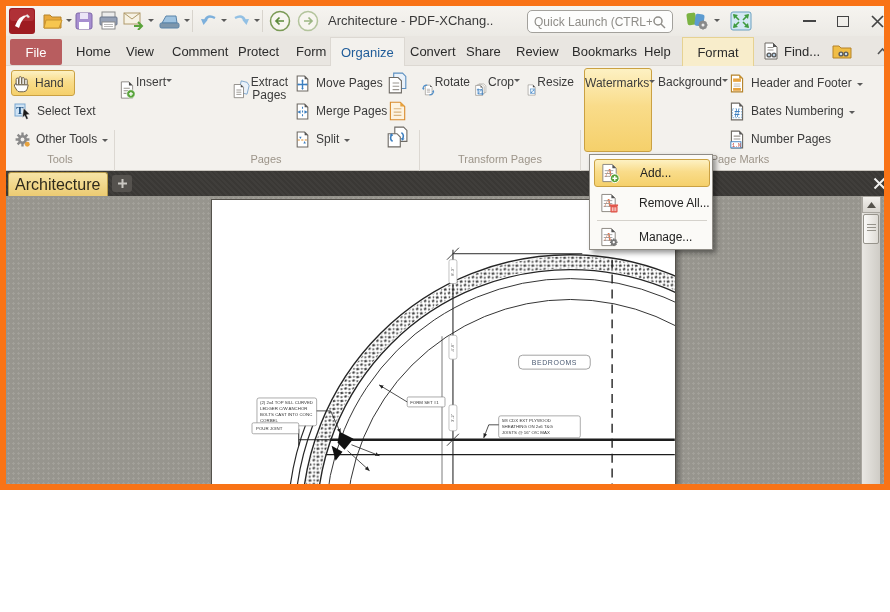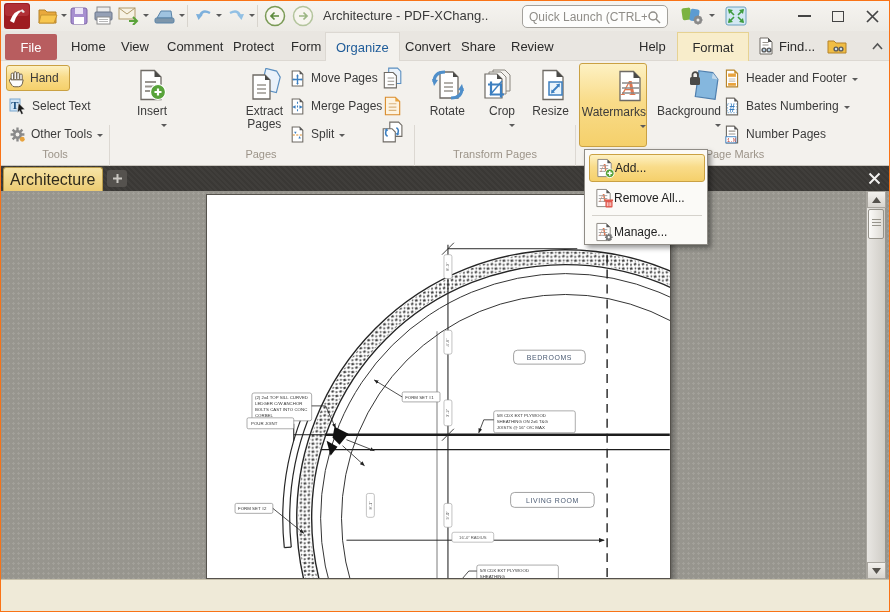--- a/index.html
+++ b/index.html
@@ -1,54 +1,54 @@
 <!DOCTYPE html>
 <html><head>
 <meta charset="utf-8">
 <style>
 *{margin:0;padding:0;box-sizing:border-box}
 html,body{width:890px;height:612px;overflow:hidden}
 body{font-family:"Liberation Sans",sans-serif;font-size:12px;color:#3b3b3b}
-#app{position:relative;width:890px;height:612px;background:#f3f1ed;border:1px solid #f97316;overflow:hidden}
+#app{position:relative;width:890px;height:490px;background:#f3f1ed;border:6px solid #f97316;overflow:hidden}
 .abs{position:absolute}
 
 #titlebar{position:absolute;left:0;top:0;width:100%;height:30px;background:linear-gradient(#f6f4f0,#eceae5)}
 .tsep{position:absolute;top:4px;width:1px;height:22px;background:#d8d4cd}
 .caret{display:inline-block;width:0;height:0;border:3.5px solid transparent;border-top-color:#5a5a5a;position:absolute}
 #qlaunch{position:absolute;left:521px;top:4px;width:146px;height:23px;border:1px solid #a3a19c;border-radius:5px;background:#fdfdfc;display:flex;align-items:center;padding:0 6px;color:#8f8d88;font-size:12px}
 #qlaunch span{flex:1;white-space:nowrap;overflow:hidden}
 .winbtn{position:absolute;top:4px;height:22px;display:flex;align-items:center;justify-content:center}
 
 #tabrow{position:absolute;left:0;top:30px;width:100%;height:30px;background:#e9e6e1;border-bottom:1px solid #dcd8d2}
 .rtab{position:absolute;top:31px;height:29px;display:flex;align-items:center;justify-content:center;font-size:13px;color:#2b2b2b;padding:0 10px}
 .rtab.file{background:#b85d5f;color:#fff;top:33px;height:26px;border-radius:2px}
 .rtab.active{background:#f3f1ed;color:#1f5c99;border:1px solid #dcd8d2;border-bottom:none}
 .rtab.format{background:#f8edcb;border:1px solid #e6d292;border-bottom:none}
 
 #ribbon{position:absolute;left:0;top:60px;width:100%;height:105px;background:#f3f1ed;border-bottom:1px solid #c9c5be}
 .gdiv{position:absolute;top:64px;width:1px;height:96px;background:#dcd8d2}
 .grplbl{position:absolute;top:147px;font-size:11px;color:#9c9489;width:120px;text-align:center}
-.bigbtn{position:absolute;display:flex;flex-direction:column;align-items:flex-end;padding-top:5px;font-size:12px;color:#3b3b3b;border-radius:3px}
+.bigbtn{position:absolute;display:flex;flex-direction:row;align-items:flex-start;padding-top:5px;font-size:12px;color:#3b3b3b;border-radius:3px}
 .bigbtn .lbl{margin-top:3px;line-height:13px;text-align:center}
 .hl{background:linear-gradient(#fdf1c3,#f9dc8a 45%,#f5d06b);border:1px solid #caa143;border-radius:3px}
 .smbtn{position:absolute;display:flex;align-items:center;gap:5px;font-size:12px;color:#3b3b3b;white-space:nowrap}
 .caret2{display:inline-block;width:0;height:0;border:3.5px solid transparent;border-top-color:#5a5a5a;margin-top:6px}
 
 #doctabs{position:absolute;left:0;top:165px;width:100%;height:25px;background:#3d3b38;background-image:repeating-linear-gradient(45deg,#403e3b 0 2px,#3a3835 2px 4px)}
 #activetab{position:absolute;left:2px;top:1px;width:100px;height:24px;background:linear-gradient(#f7e4a6,#eccb72);border:1px solid #b89b4a;border-bottom:none;border-radius:3px 3px 0 0;display:flex;align-items:center;padding:0 6px;color:#2f2a1c;font-size:16px}
 
 #docarea{position:absolute;left:0;top:190px;width:100%;height:388px;background-color:#97958e;background-image:radial-gradient(circle,#a3a19a 1px,transparent 1.3px);background-size:5px 5px;overflow:hidden}
 #page{position:absolute;left:205px;top:3px;width:465px;height:385px;background:#fff;border:1px solid #55524c;box-shadow:3px 3px 5px rgba(0,0,0,.35)}
 #vscroll{position:absolute;right:4px;top:0;width:19px;height:388px;background:linear-gradient(90deg,#e9e7e3,#cfccc6);border-left:1px solid #a9a69f}
 .scrbtn{position:absolute;left:0;width:19px;height:17px;display:flex;align-items:center;justify-content:center;background:linear-gradient(#f2f0ec,#d8d5cf);border:1px solid #a9a69f}
 #sthumb{position:absolute;left:1px;top:18px;width:16px;height:30px;background:linear-gradient(90deg,#fbfaf8,#dedbd5);border:1px solid #96938b;border-radius:2px}
 #sthumb:before{content:"";position:absolute;left:3px;top:12px;width:9px;height:1px;background:#96938b;box-shadow:0 3px 0 #96938b,0 -3px 0 #96938b}
 
 #wmenu{position:absolute;left:583px;top:148px;width:124px;height:96px;background:#fbfaf7;border:1px solid #8f8c86;box-shadow:3px 3px 5px rgba(0,0,0,.4);z-index:60}
-.mitem{position:absolute;left:4px;width:116px;height:28px;display:flex;align-items:center;gap:0;padding-left:5px;font-size:12px;color:#222;border-radius:3px}
+.mitem{position:absolute;left:4px;width:116px;height:28px;display:flex;align-items:center;gap:20px;padding-left:5px;font-size:12px;color:#222;border-radius:3px}
 .msep{position:absolute;left:7px;top:65px;width:110px;height:1px;background:#d5d2cc}
 
 #statusbar{position:absolute;left:0;top:578px;width:100%;height:34px;background:#efead8;border-top:1px solid #c6c0ac}
 svg{display:block}
 .dimtxt{font-size:4.2px;fill:#555;font-family:"Liberation Sans",sans-serif}
 .notetxt{font-size:4.4px;fill:#333;font-family:"Liberation Sans",sans-serif}
 .roomtxt{font-size:7px;fill:#4a5a72;letter-spacing:.6px;font-family:"Liberation Sans",sans-serif}
 </style>
 </head>
 <body>
@@ -153,20 +153,21 @@
   <div class="rtab file" style="left:4px;width:52px">File</div>
   <div class="rtab" style="left:60px">Home</div>
   <div class="rtab" style="left:110px">View</div>
   <div class="rtab" style="left:156px">Comment</div>
   <div class="rtab" style="left:222px">Protect</div>
   <div class="rtab" style="left:280px">Form</div>
   <div class="rtab active" style="left:324px">Organize</div>
   <div class="rtab" style="left:394px">Convert</div>
   <div class="rtab" style="left:450px">Share</div>
   <div class="rtab" style="left:500px">Review</div>
+  <div class="rtab" style="left:556px">Bookmarks</div>
   <div class="rtab" style="left:628px">Help</div>
   <div class="rtab format" style="left:676px;width:72px">Format</div>
   <svg class="abs" style="left:756px;top:36px" width="18" height="18">
       <path d="M3 1h8l4 4v12H3z" fill="#fff" stroke="#6e6a64"></path>
       <path d="M11 1l4 4h-4z" fill="#555"></path>
       <path d="M5.5 5.5h6M5.5 8h6" stroke="#9a9690"></path>
       <circle cx="7" cy="13" r="2.6" fill="#5c5c5c"></circle>
       <circle cx="12" cy="13" r="2.6" fill="#5c5c5c"></circle>
       <circle cx="7" cy="13" r="1.2" fill="#bcd4e8"></circle>
       <circle cx="12" cy="13" r="1.2" fill="#bcd4e8"></circle>

